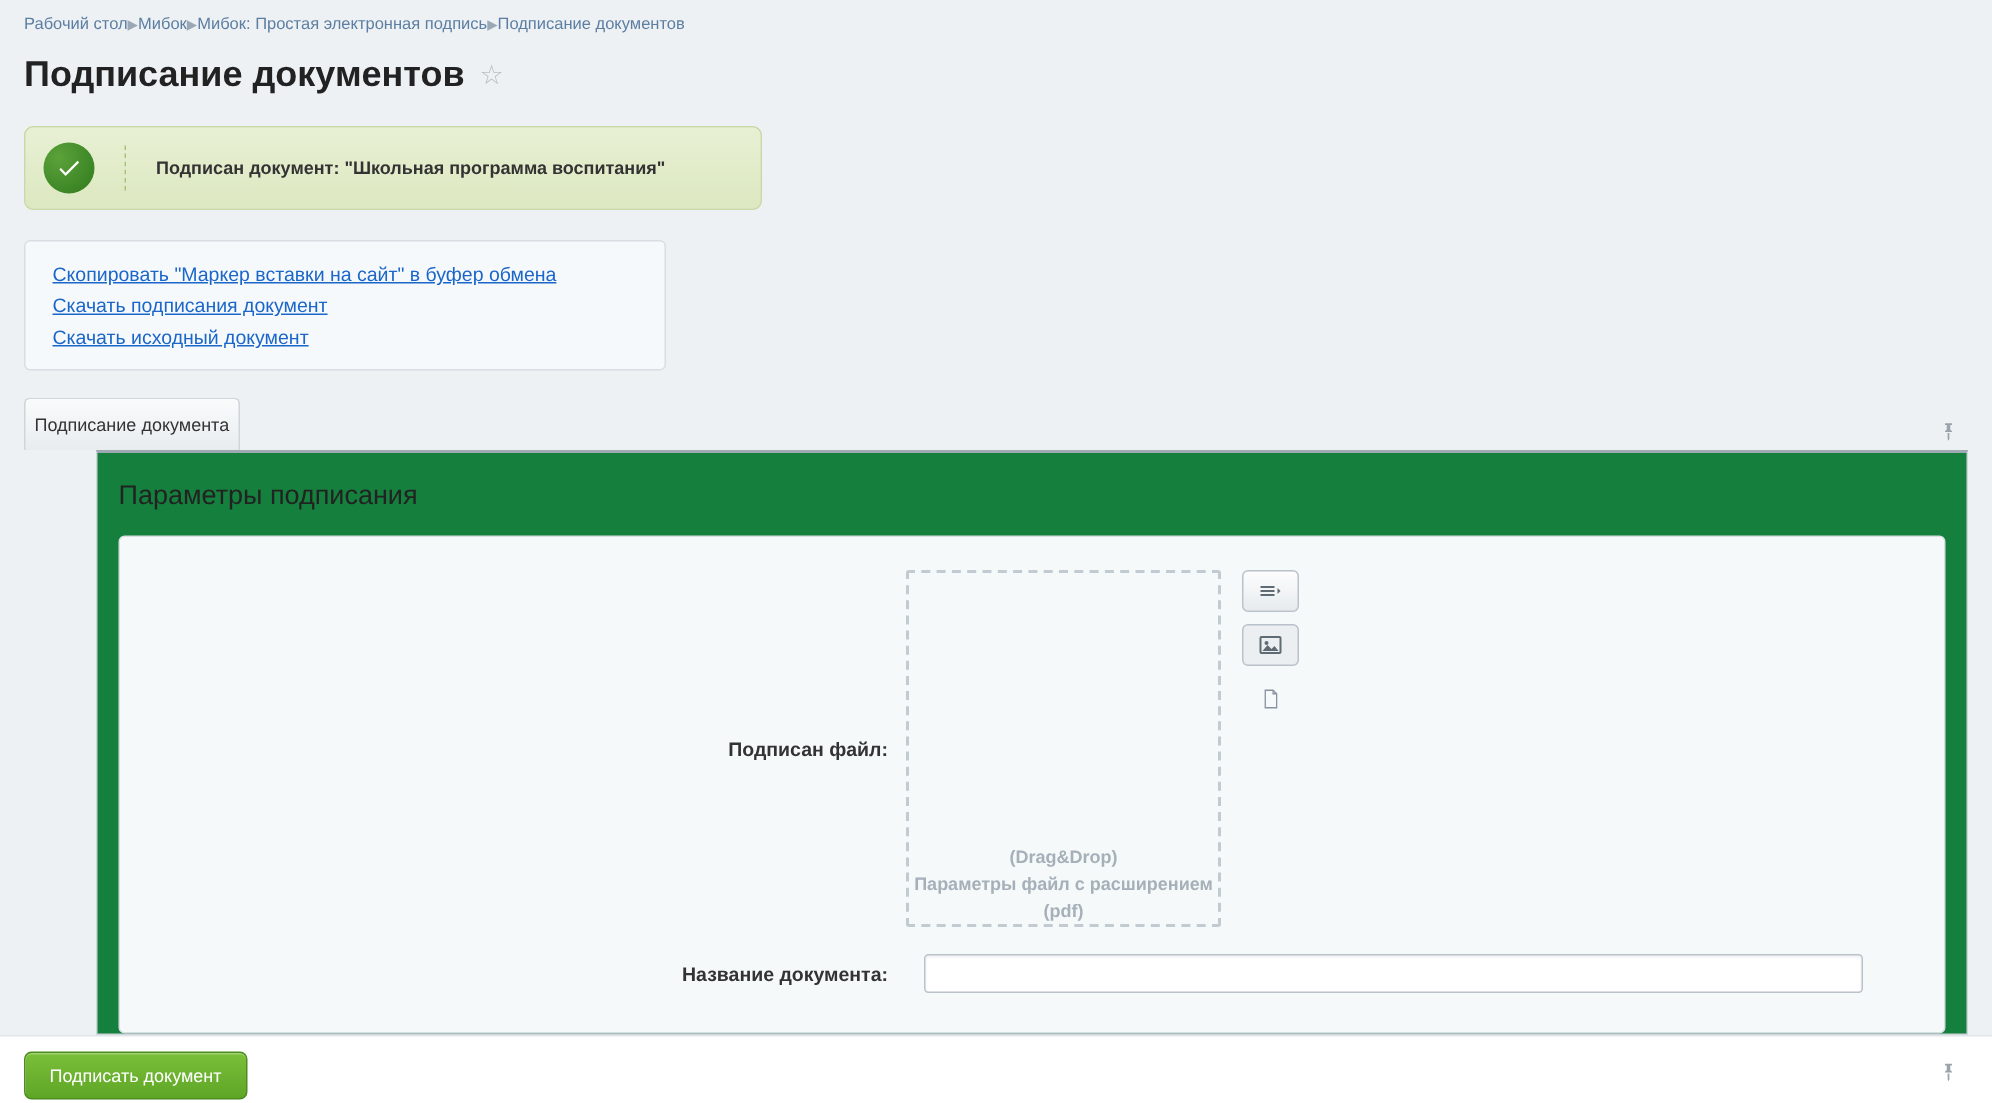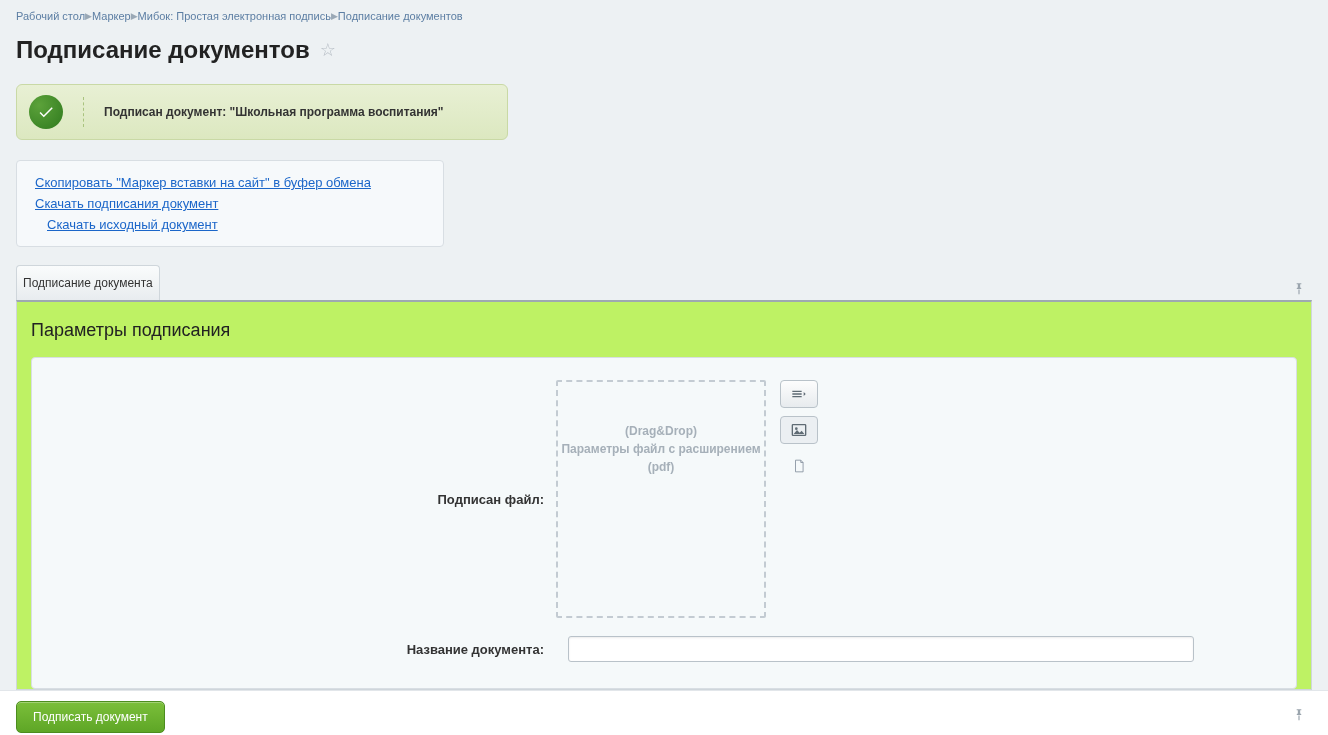--- a/index.html
+++ b/index.html
@@ -38,54 +38,55 @@
   }
   .check-badge svg { width: 18px; height: 18px; }
   .success-sep { width: 0; height: 30px; border-left: 1px dashed #a9c37e; }
   .success-msg { font-size: 12px; font-weight: bold; color: #333; }
 
   .links-box {
     width: 428px; border: 1px solid #d8dee3; border-radius: 4px;
     background: #f6f9fb; padding: 14px 18px; margin-bottom: 18px;
   }
   .links-box a { display: block; color: #1b66c9; text-decoration: underline; font-size: 13px; margin-bottom: 6px; }
-  .links-box a:last-child { margin-bottom: 0; margin-left: 12px; }
+  .links-box a:last-child { margin-bottom: 0; }
 
   .tabs-row { display: flex; align-items: flex-end; justify-content: space-between; }
   .tab {
     display: inline-block; padding: 10px 6px; font-size: 12px; color: #333;
     background: linear-gradient(#fafcfc,#e8ecef);
     border: 1px solid #cfd6db; border-bottom: none;
     border-top-left-radius: 4px; border-top-right-radius: 4px;
   }
   .pin { color: #9aa4ad; font-size: 16px; padding-right: 6px; cursor: pointer; }
 
   .panel {
-    background: #bef264; border: 1px solid #cfd6db;
+    background: #15803d; border: 1px solid #cfd6db;
     border-top: 2px solid #9ea9b1;
     padding: 18px 14px 0;
+    margin-left: 48px;
   }
   .panel h2 { font-size: 18px; font-weight: normal; color: #222; margin-bottom: 16px; }
 
   .form-area {
     border: 1px solid #d8dee3; background: #f5f9fa;
     border-radius: 4px; padding: 22px 18px 8px;
   }
   .row { display: flex; align-items: flex-start; margin-bottom: 18px; }
   .row .label {
     width: 506px; text-align: right; padding-right: 12px;
     font-size: 13px; font-weight: bold; color: #333;
     padding-top: 0;
   }
   .row.center .label { align-self: center; }
 
   .dropzone {
     width: 210px; height: 238px;
     border: 2px dashed #c3cbd2; border-radius: 2px;
-    display: flex; align-items: flex-start; justify-content: center;
+    display: flex; align-items: flex-end; justify-content: center;
     text-align: center; color: #a6b0b9; font-size: 12px;
     padding-top: 40px; font-weight: bold; line-height: 1.5;
     background: #f5f9fa;
   }
   .side-btns { margin-left: 14px; display: flex; flex-direction: column; gap: 8px; }
   .sbtn {
     width: 38px; height: 28px; border: 1px solid #b9c2c9;
     border-radius: 4px; background: linear-gradient(#fdfdfd,#e7ebee);
     display: flex; align-items: center; justify-content: center;
     cursor: pointer; color: #5f6b74;
@@ -112,21 +113,21 @@
     box-shadow: inset 0 1px 0 rgba(255,255,255,0.3);
   }
 </style>
 </head>
 <body>
 
 <div class="page">
   <div class="breadcrumb">
     <a href="#">Рабочий стол</a>
     <span class="sep">▶</span>
-    <a href="#">Маркер</a>
+    <a href="#">Мибок</a>
     <span class="sep">▶</span>
     <a href="#">Мибок: Простая электронная подпись</a>
     <span class="sep">▶</span>
     <a href="#">Подписание документов</a>
   </div>
 
   <div class="title-row">
     <h1>Подписание документов</h1>
     <span class="star">☆</span>
   </div>

